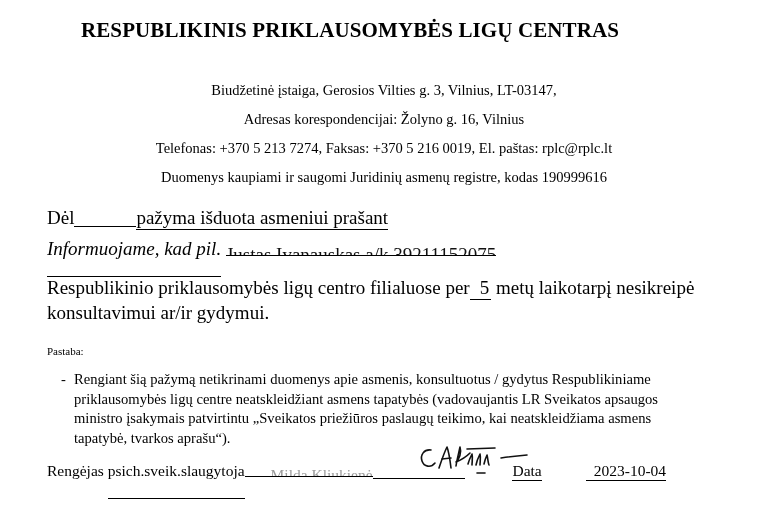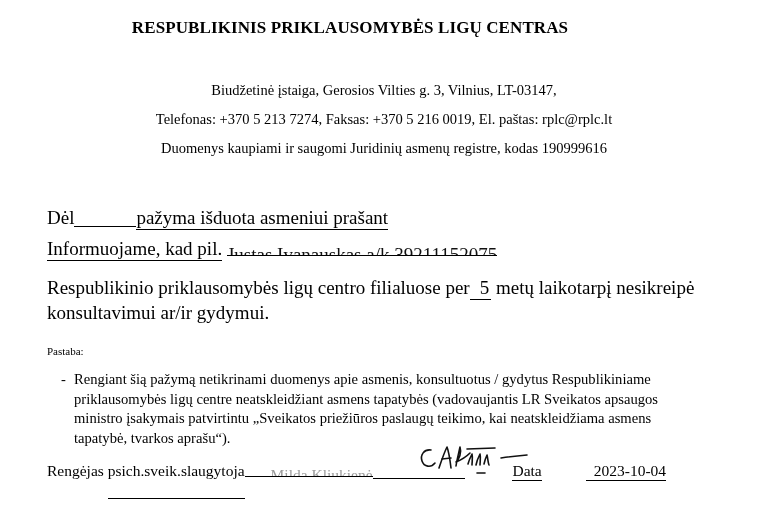--- a/index.html
+++ b/index.html
@@ -24,21 +24,21 @@
   }
 
   
   .doc-title {
     position: absolute;
     top: 18px;
     left: 0;
     width: 700px;
     text-align: center;
     font-weight: bold;
-    font-size: 17px;
+    font-size: 21px;
     letter-spacing: 0.1px;
   }
 
   
   .contact-block {
     position: absolute;
     top: 76px;
     left: 0;
     width: 768px;
     text-align: center;
@@ -78,21 +78,22 @@
   
   .line-inform {
     position: relative;
     font-size: 19px;
     line-height: 27px;
     white-space: nowrap;
     margin-top: 4px;
   }
   .inform-label {
     border-bottom: 1.4px solid #000;
-    padding-bottom: 1px;
+    padding-bottom: 17px;
+    font-style: italic;
   }
   .clip-wrap {
     display: inline-block;
     position: relative;
     height: 11px;
     overflow: hidden;
     vertical-align: -1px;
     border-bottom: 1.4px solid #000;
     text-decoration: underline;
   }
@@ -200,20 +201,21 @@
 </style>
 </head>
 <body>
 
 <div class="page">
 
   <div class="doc-title">RESPUBLIKINIS PRIKLAUSOMYBĖS LIGŲ CENTRAS</div>
 
   <div class="contact-block">
     <div class="contact-line">Biudžetinė įstaiga, Gerosios Vilties g. 3, Vilnius, LT-03147,</div>
+    <div class="contact-line">Adresas korespondencijai: Žolyno g. 16, Vilnius</div>
     <div class="contact-line">Telefonas: +370 5 213 7274, Faksas: +370 5 216 0019,  El. paštas: rplc@rplc.lt</div>
     <div class="contact-line">Duomenys kaupiami ir saugomi Juridinių asmenų registre, kodas 190999616</div>
   </div>
 
   <div class="body-block">
 
     <div class="line-del">
       <span>Dėl</span><span class="blank-ul blank-del"></span><span class="u-text">pažyma išduota asmeniui prašant</span>
     </div>
 

